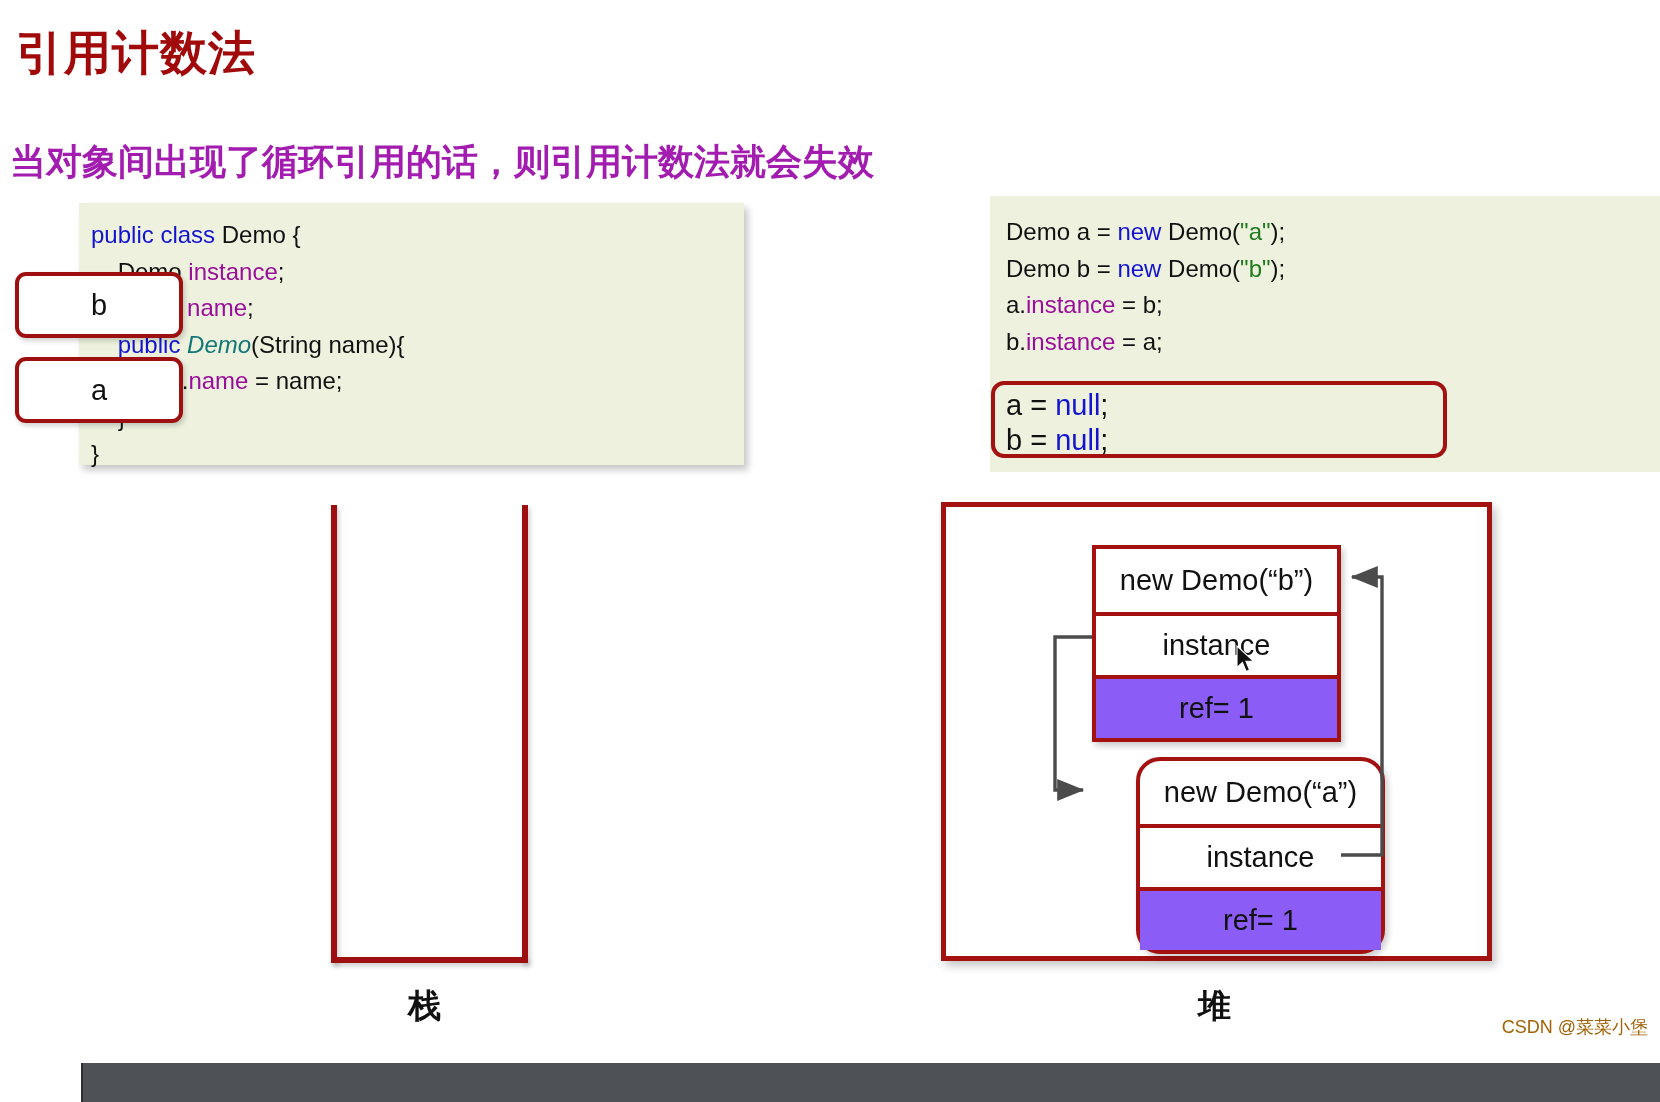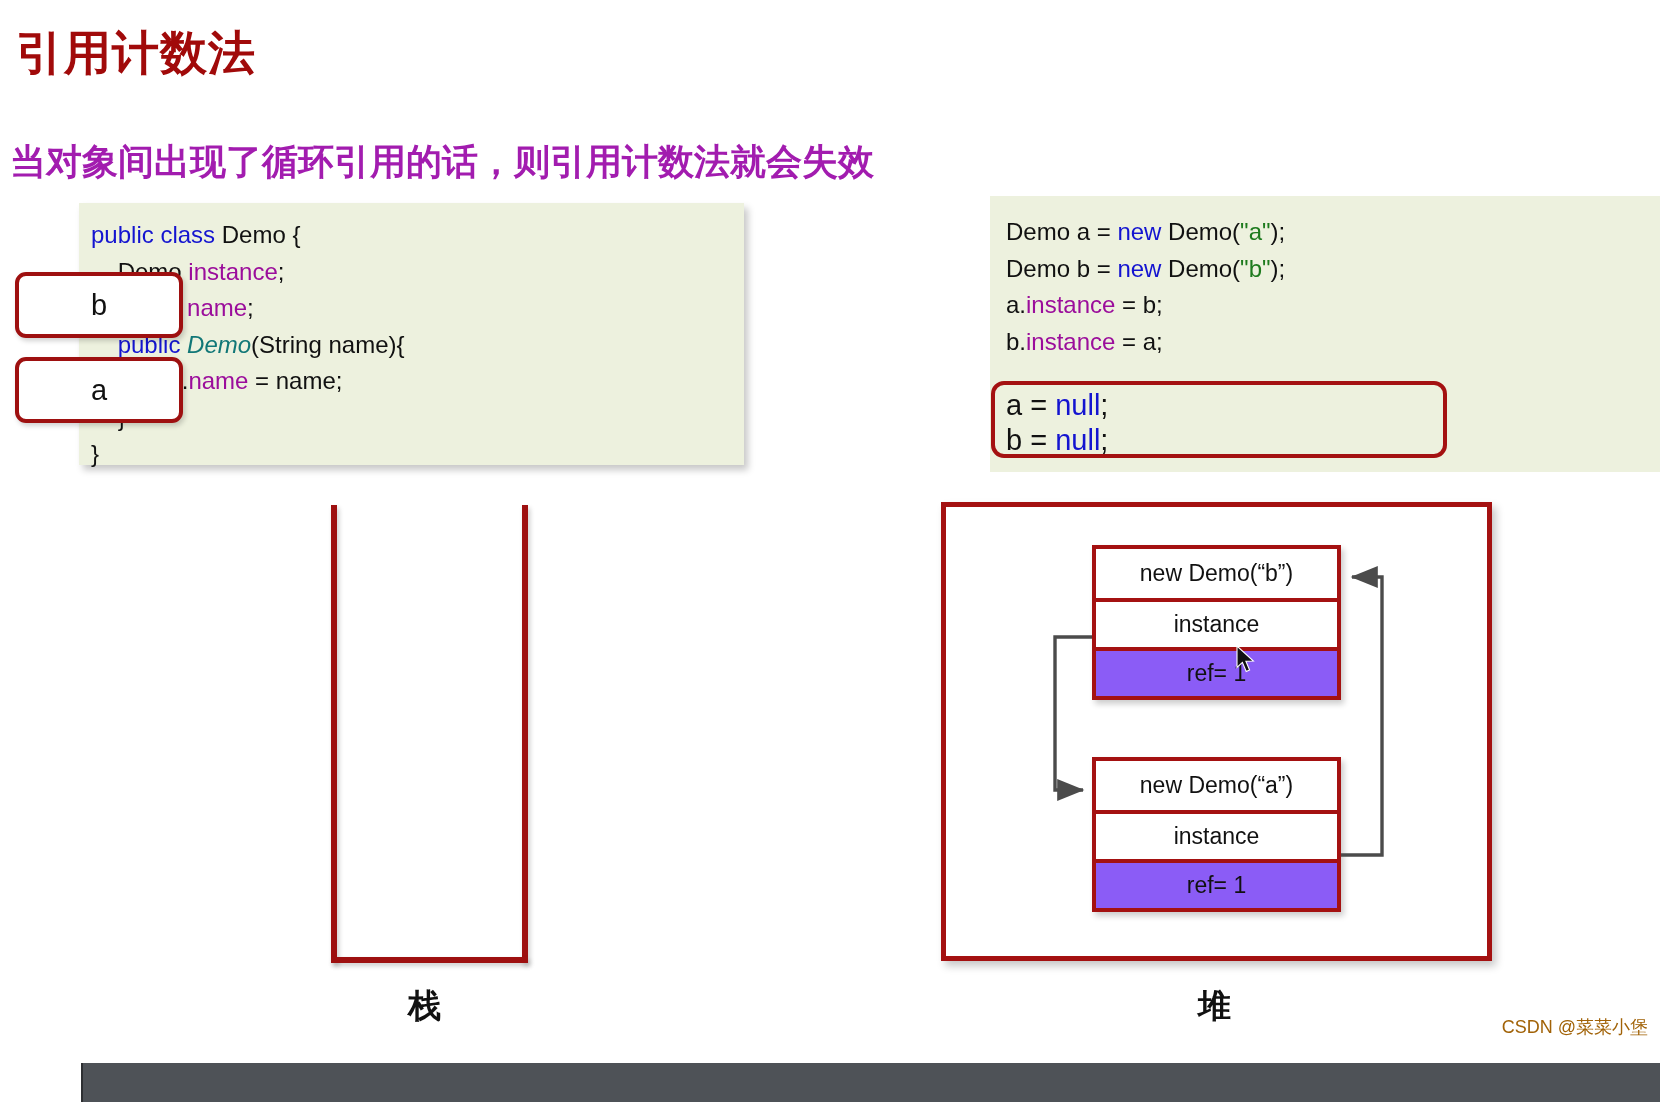--- a/index.html
+++ b/index.html
@@ -70,24 +70,24 @@
   #heap{
     position:absolute;left:941px;top:502px;width:551px;height:459px;
     border:5px solid #A41111;background:#fff;box-sizing:border-box;
     box-shadow:4px 5px 8px rgba(0,0,0,.22);
   }
   .obj{
     position:absolute;width:249px;border:4px solid #A41111;background:#fff;box-sizing:border-box;
     box-shadow:3px 4px 6px rgba(0,0,0,.20);
   }
   #obj-b{left:1092px;top:545px;}
-  #obj-a{left:1092px;top:757px;}
+  #obj-a{left:1136px;top:757px;border-radius:24px;}
   .obj .row{
-    height:49px;display:flex;align-items:center;justify-content:center;
-    font-size:23px;color:#111;box-sizing:border-box;
+    height:63px;display:flex;align-items:center;justify-content:center;
+    font-size:29px;color:#111;box-sizing:border-box;
   }
   .obj .row + .row{border-top:4px solid #A41111;}
   .obj .row.ref{background:#8b5cf6;}
 
   
   #arrows{position:absolute;left:0;top:0;width:1660px;height:1063px;pointer-events:none;}
 
   
   .dlabel{position:absolute;font-size:33px;font-weight:600;color:#111;}
   #label-stack{left:408px;top:984px;}

